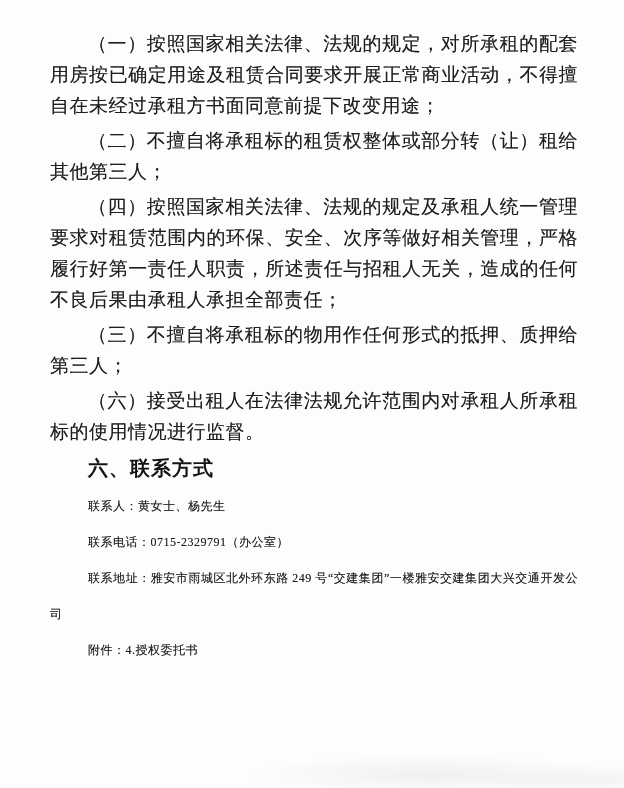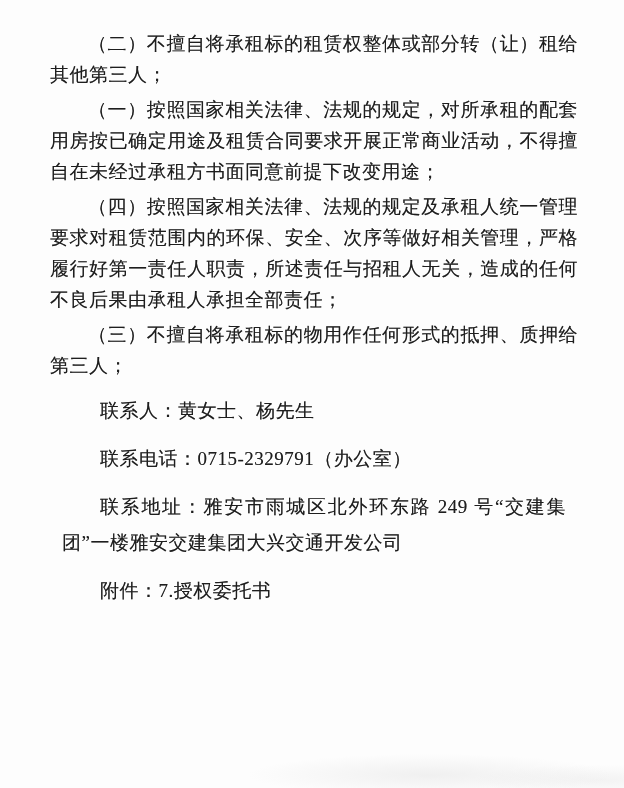--- a/index.html
+++ b/index.html
@@ -41,39 +41,41 @@
     margin: 3px 0 3px 0;
     font-size: 20px;
     line-height: 34px;
     font-weight: 700;
     letter-spacing: 1px;
     text-indent: 38px;
     font-family: "Liberation Sans", "DejaVu Sans", sans-serif;
     color: #141414;
   }
   .contact-line {
-    margin: 12px;
-    font-size: 19px;
+    margin: 0;
+    font-size: 12px;
     line-height: 36px;
     letter-spacing: 0.5px;
     text-indent: 38px;
     text-align: justify;
     text-justify: inter-ideograph;
     text-shadow: 0 0 0.4px rgba(0,0,0,0.45);
   }
 </style>
 </head>
 <body>
 
 <div class="page">
 
+  <p class="clause">（一）按照国家相关法律、法规的规定，对所承租的配套用房按已确定用途及租赁合同要求开展正常商业活动，不得擅自在未经过承租方书面同意前提下改变用途；</p>
   <p class="clause">（二）不擅自将承租标的租赁权整体或部分转（让）租给其他第三人；</p>
-  <p class="clause">（一）按照国家相关法律、法规的规定，对所承租的配套用房按已确定用途及租赁合同要求开展正常商业活动，不得擅自在未经过承租方书面同意前提下改变用途；</p>
   <p class="clause">（四）按照国家相关法律、法规的规定及承租人统一管理要求对租赁范围内的环保、安全、次序等做好相关管理，严格履行好第一责任人职责，所述责任与招租人无关，造成的任何不良后果由承租人承担全部责任；</p>
   <p class="clause">（三）不擅自将承租标的物用作任何形式的抵押、质押给第三人；</p>
+  <p class="clause">（六）接受出租人在法律法规允许范围内对承租人所承租标的使用情况进行监督。</p>
 
+  <p class="section-heading">六、联系方式</p>
 
   <p class="contact-line">联系人：黄女士、杨先生</p>
   <p class="contact-line">联系电话：0715-2329791（办公室）</p>
   <p class="contact-line">联系地址：雅安市雨城区北外环东路 249 号“交建集团”一楼雅安交建集团大兴交通开发公司</p>
-  <p class="contact-line">附件：7.授权委托书</p>
+  <p class="contact-line">附件：4.授权委托书</p>
 
 </div>
 
 </body></html>

